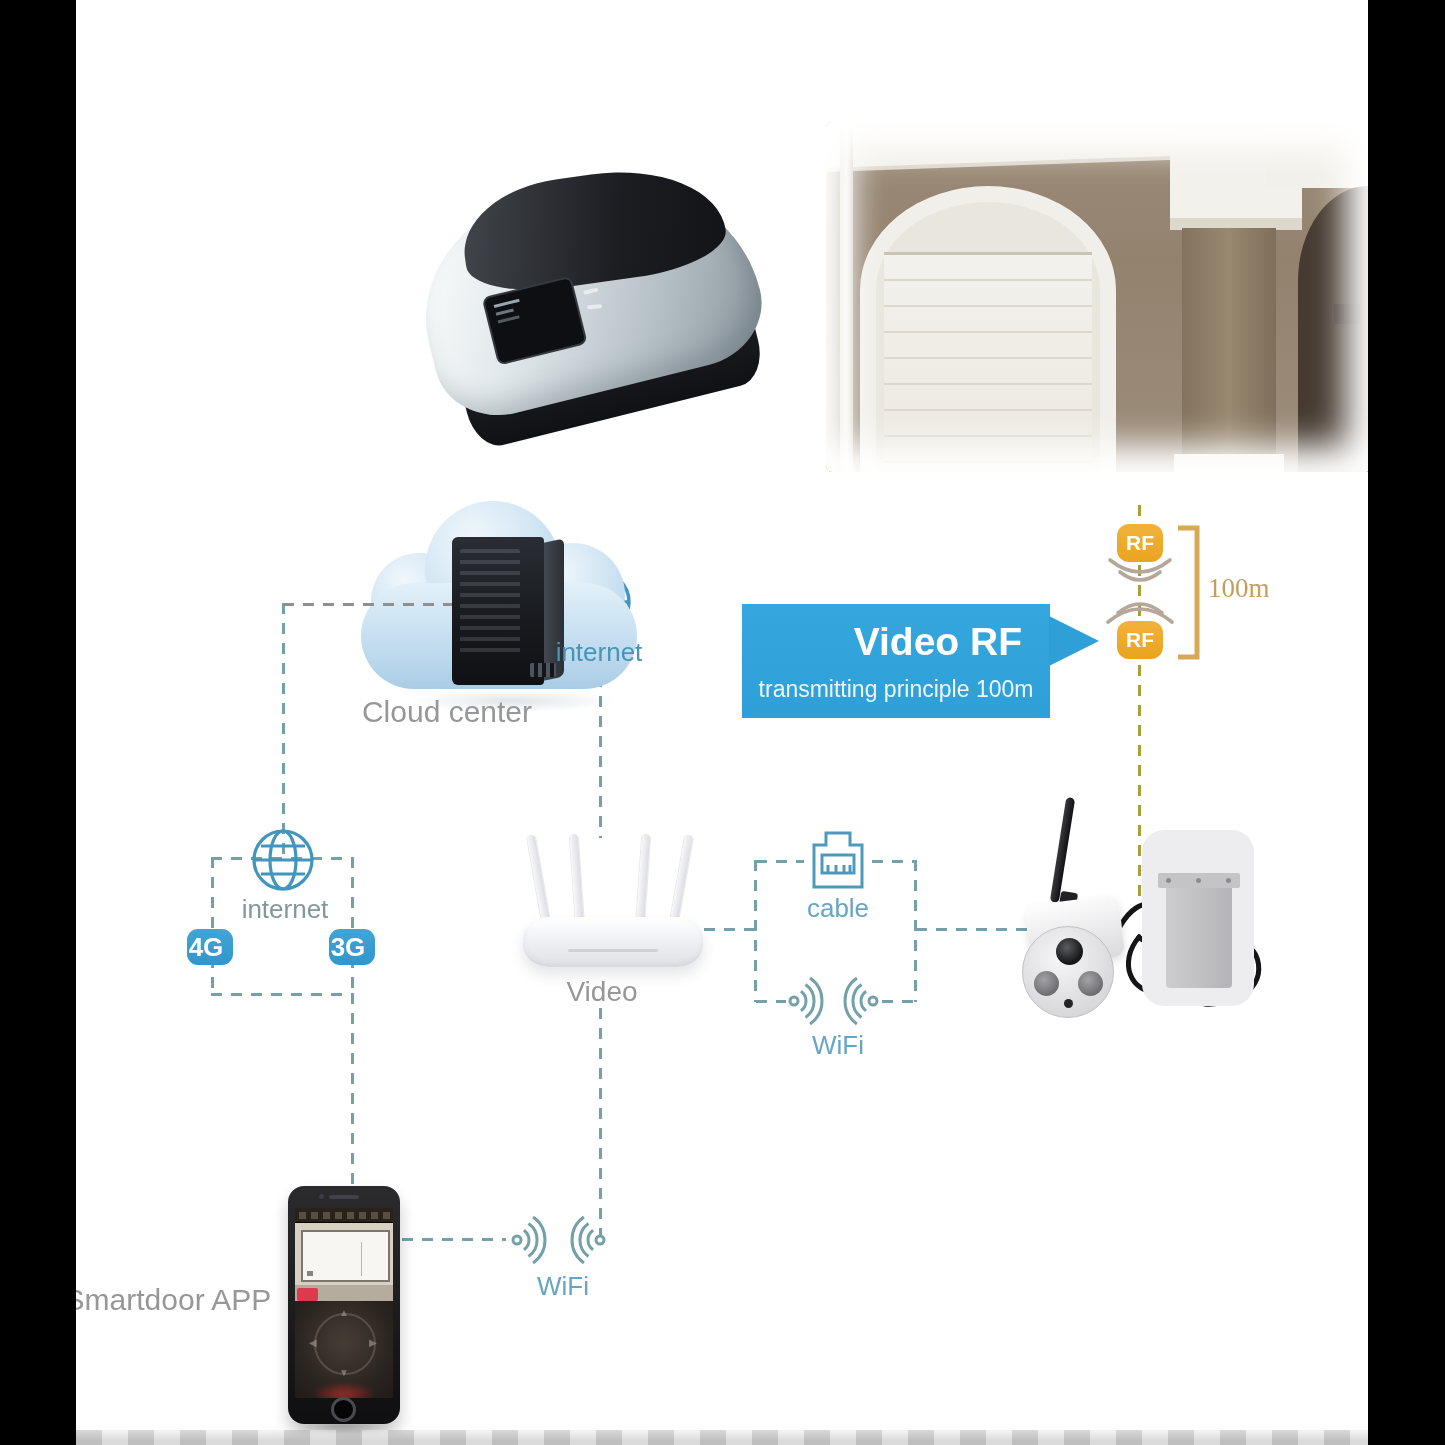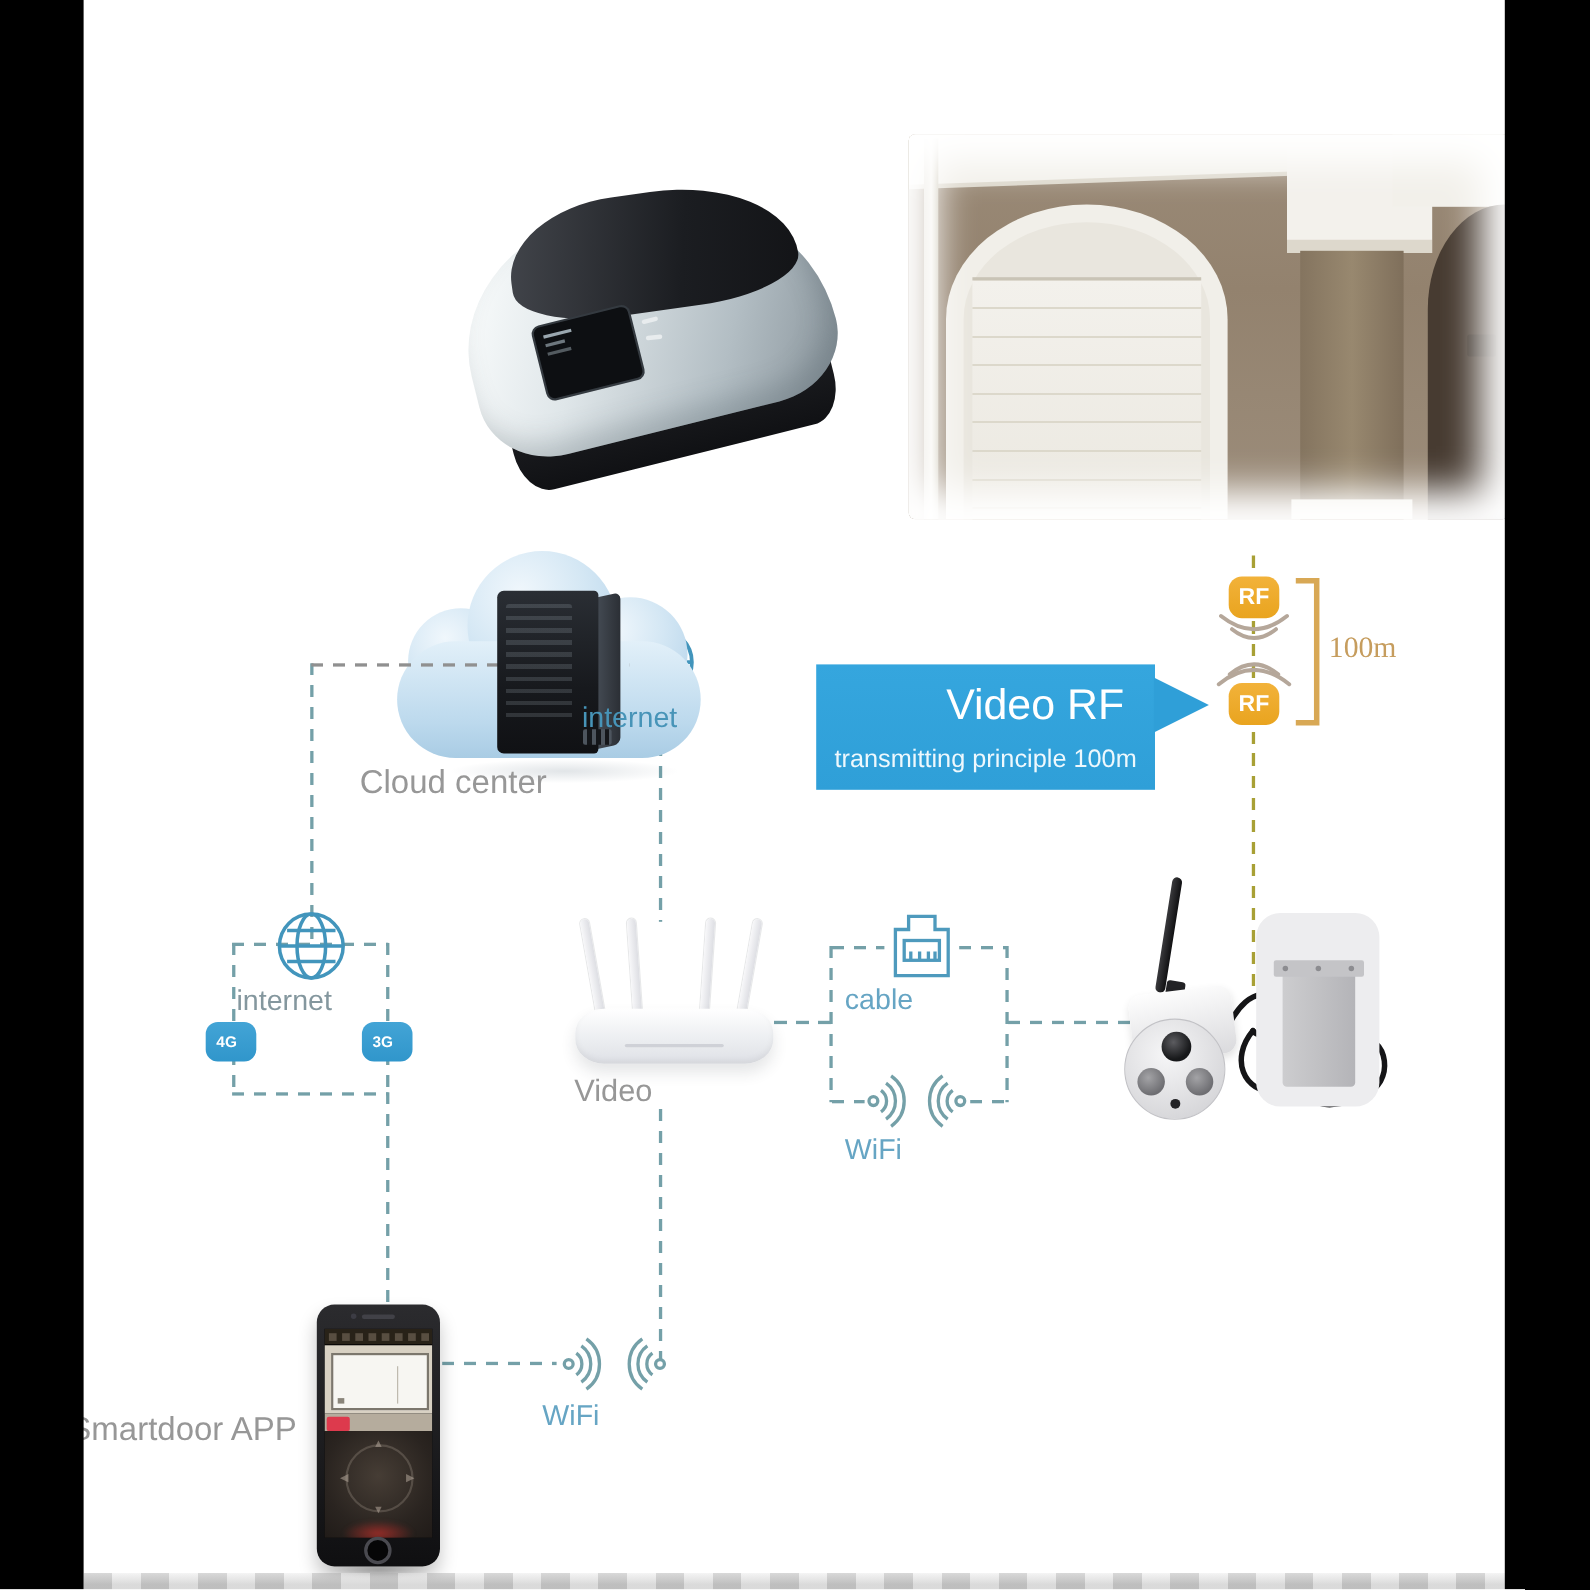--- a/index.html
+++ b/index.html
@@ -25,21 +25,21 @@
     font-size:47px;font-weight:bold;color:#161616;letter-spacing:.5px;z-index:10;}
 
   
   .dh{position:absolute;height:3px;z-index:1;
     background:repeating-linear-gradient(90deg, var(--c,#74a0a8) 0 11px, transparent 11px 20px);}
   .dv{position:absolute;width:3px;z-index:1;
     background:repeating-linear-gradient(180deg, var(--c,#74a0a8) 0 11px, transparent 11px 20px);}
   .z4{z-index:4;}
 
   
-  .lbl{position:absolute;color:var(--label-gray);z-index:6;}
+  .lbl{position:absolute;color:var(--label-gray);text-align:center;z-index:6;}
   .lbl.blue{color:var(--label-blue);}
 
   
   .cloud{position:absolute;left:353px;top:495px;width:292px;height:208px;z-index:3;}
   .cloud .puff{position:absolute;border-radius:50%;
     background:radial-gradient(circle at 35% 28%, #f0f7fc 0%, #d4e7f4 45%, #aecfe8 100%);}
   .cloud .p1{left:18px;top:58px;width:96px;height:96px;}
   .cloud .p2{left:72px;top:6px;width:136px;height:136px;}
   .cloud .p3{left:168px;top:48px;width:104px;height:104px;}
   .cloud .base{position:absolute;left:8px;top:88px;width:276px;height:106px;border-radius:54px;
@@ -68,31 +68,31 @@
     background:linear-gradient(180deg,#ffffff 0%,#eceef1 55%,#dfe1e6 100%);
     box-shadow:0 8px 14px rgba(40,50,60,.12), inset 0 -3px 6px rgba(0,0,0,.05);}
   .router .slot{position:absolute;left:45px;top:116px;width:90px;height:3px;border-radius:2px;background:#cfd1d7;}
 
   
   .rf-badge{position:absolute;width:46px;height:38px;border-radius:12px;z-index:5;
     background:linear-gradient(180deg,#f2b23a,var(--rf-orange));
     color:#fff;font-weight:bold;font-size:21px;display:flex;align-items:center;justify-content:center;}
   .callout{position:absolute;left:742px;top:604px;width:308px;height:114px;z-index:4;
     background:linear-gradient(180deg,#35a6de,var(--callout-blue));}
-  .callout .t{position:absolute;right:28px;top:16px;font-size:39px;font-weight:normal;color:#fff;}
+  .callout .t{position:absolute;right:28px;top:16px;font-size:39px;font-weight:bold;color:#fff;}
   .callout .s{position:absolute;left:0;right:0;top:72px;text-align:center;font-size:23px;color:#eef8fd;}
   .callout-arrow{position:absolute;left:1049px;top:616px;width:0;height:0;z-index:4;
     border-top:25px solid transparent;border-bottom:25px solid transparent;
     border-left:50px solid var(--callout-blue);}
   .m100{position:absolute;left:1208px;top:573px;width:100px;font-size:27px;color:#c69d5e;z-index:5;font-family:Liberation Serif, serif;}
 
   
   .gbadge{position:absolute;width:46px;height:36px;border-radius:11px;z-index:5;
     background:linear-gradient(180deg,#43a4d6,var(--badge-blue));
-    color:#fff;font-weight:bold;font-size:14px;display:flex;align-items:center;justify-content:center;
+    color:#fff;font-weight:bold;font-size:26px;display:flex;align-items:center;justify-content:center;
     padding-right:8px;box-sizing:border-box;}
 
   
   .phone{position:absolute;left:288px;top:1186px;width:112px;height:238px;border-radius:16px;z-index:5;
     background:linear-gradient(180deg,#2b2b2e,#0f0f11);box-shadow:0 10px 16px rgba(0,0,0,.22);}
   .phone .ear{position:absolute;left:41px;top:9px;width:30px;height:4px;border-radius:2px;background:#414147;}
   .phone .cam{position:absolute;left:31px;top:8px;width:5px;height:5px;border-radius:50%;background:#3c3c44;}
   .phone .screen{position:absolute;left:7px;top:22px;width:98px;height:190px;background:#0b0b0b;overflow:hidden;}
   .phone .toolbar{position:absolute;left:0;top:0;right:0;height:15px;background:#282218;
     box-shadow:inset 0 -1px 0 #000;}

